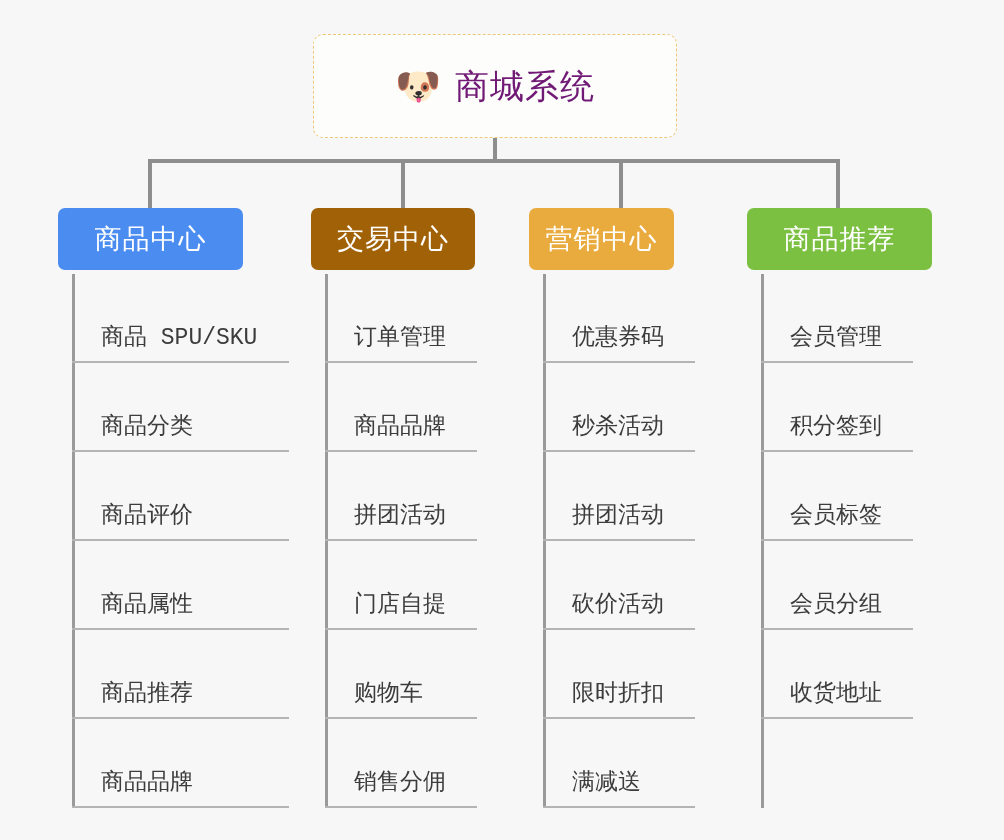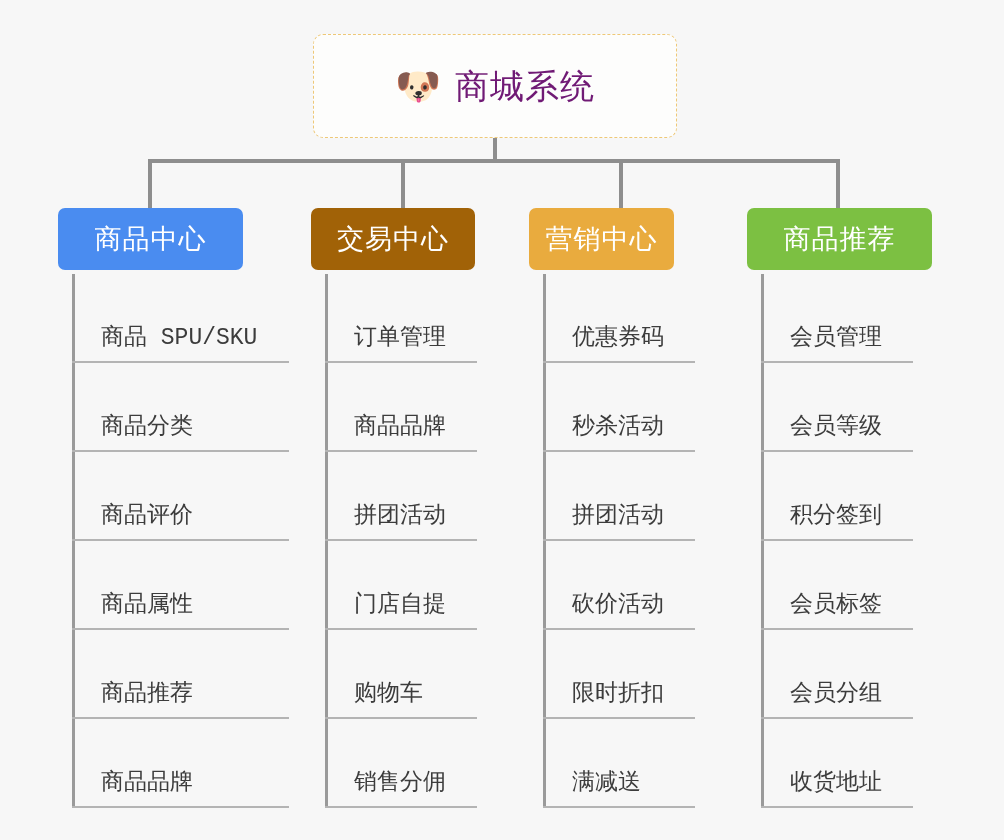--- a/index.html
+++ b/index.html
@@ -249,24 +249,20 @@
         <div class="cat-box" style="background: rgb(124, 192, 66); width: 185px;">
           <span>商品推荐</span>
         </div>
         <div class="leaves">
           <div class="trunk" style="height: 534px;"></div>
           <div class="leaf">
             <span class="leaf-label">会员管理</span>
             <div class="leaf-rule" style="width: 152px;"></div>
           </div>
           <div class="leaf">
-            <span class="leaf-label">会员等级</span>
-            <div class="leaf-rule" style="width: 152px;"></div>
-          </div>
-          <div class="leaf">
             <span class="leaf-label">积分签到</span>
             <div class="leaf-rule" style="width: 152px;"></div>
           </div>
           <div class="leaf">
             <span class="leaf-label">会员标签</span>
             <div class="leaf-rule" style="width: 152px;"></div>
           </div>
           <div class="leaf">
             <span class="leaf-label">会员分组</span>
             <div class="leaf-rule" style="width: 152px;"></div>

